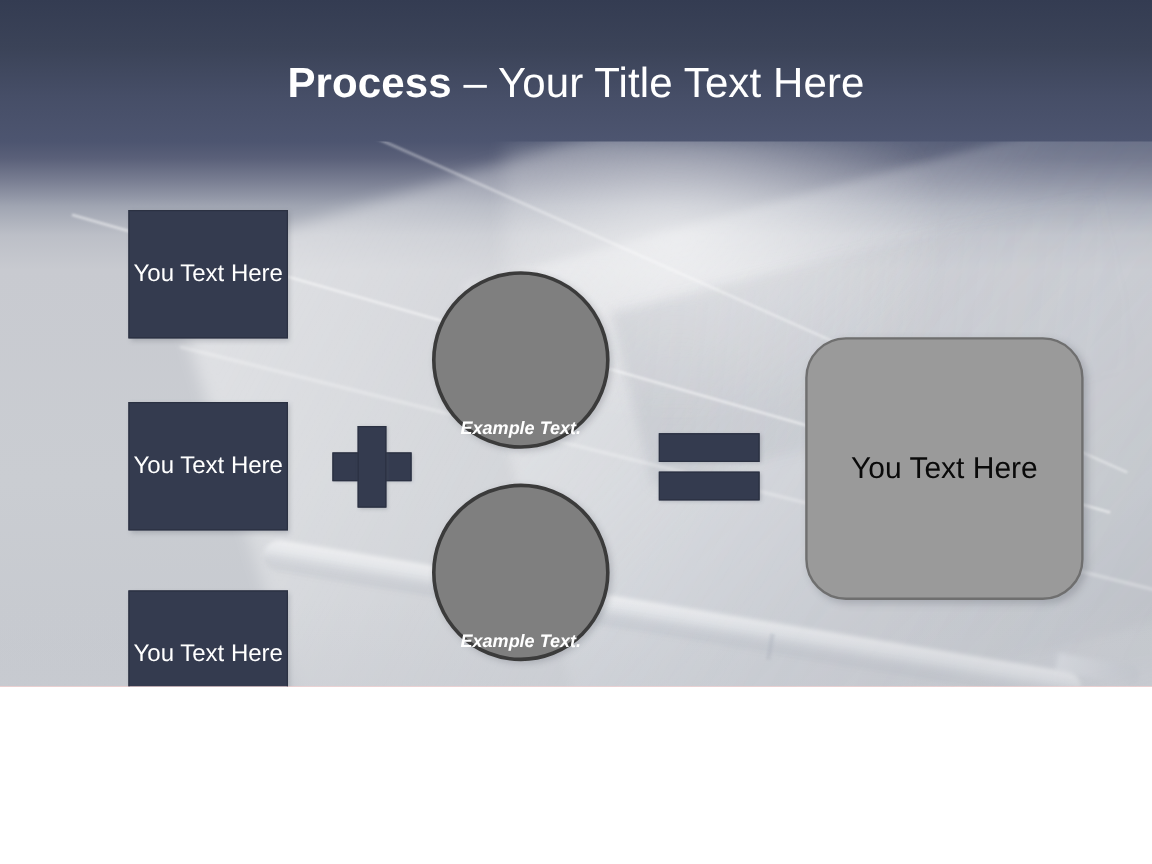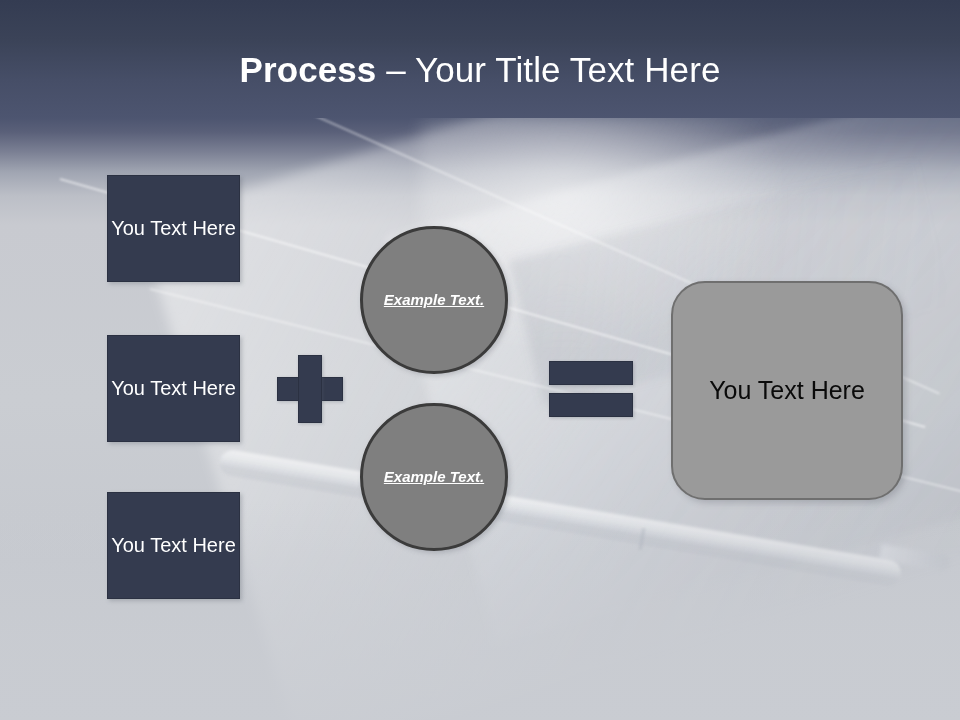--- a/index.html
+++ b/index.html
@@ -5,21 +5,21 @@
 <style>
   html, body {
     margin: 0;
     padding: 0;
     background: #ffffff;
   }
 
   #slide {
     position: relative;
     width: 960px;
-    height: 720px;
+    height: 572px;
     overflow: hidden;
     font-family: "Liberation Sans", sans-serif;
     background: #b91c1c;
     user-select: none;
   }
 
   
   .bg-base {
     position: absolute;
     inset: 0;
@@ -261,30 +261,29 @@
   .ex-circle {
     position: absolute;
     left: 360px;
     width: 148px;
     height: 148px;
     border-radius: 50%;
     background: #7f7f7f;
     border: 3px solid #3b3b3b;
     box-sizing: border-box;
     display: flex;
-    align-items: center;
+    align-items: flex-end;
     justify-content: center;
     color: #ffffff;
     font-size: 15px;
     line-height: 26px;
     font-weight: bold;
     font-style: italic;
     text-align: center;
     box-shadow: 2px 2px 5px rgba(90,95,105,0.28);
-    text-decoration: underline;
   }
   .ex-circle.c1 { top: 226px; }
   .ex-circle.c2 { top: 403px; }
 
   
   .equals-op {
     position: absolute;
     left: 549px;
     top: 361px;
     width: 82px;

